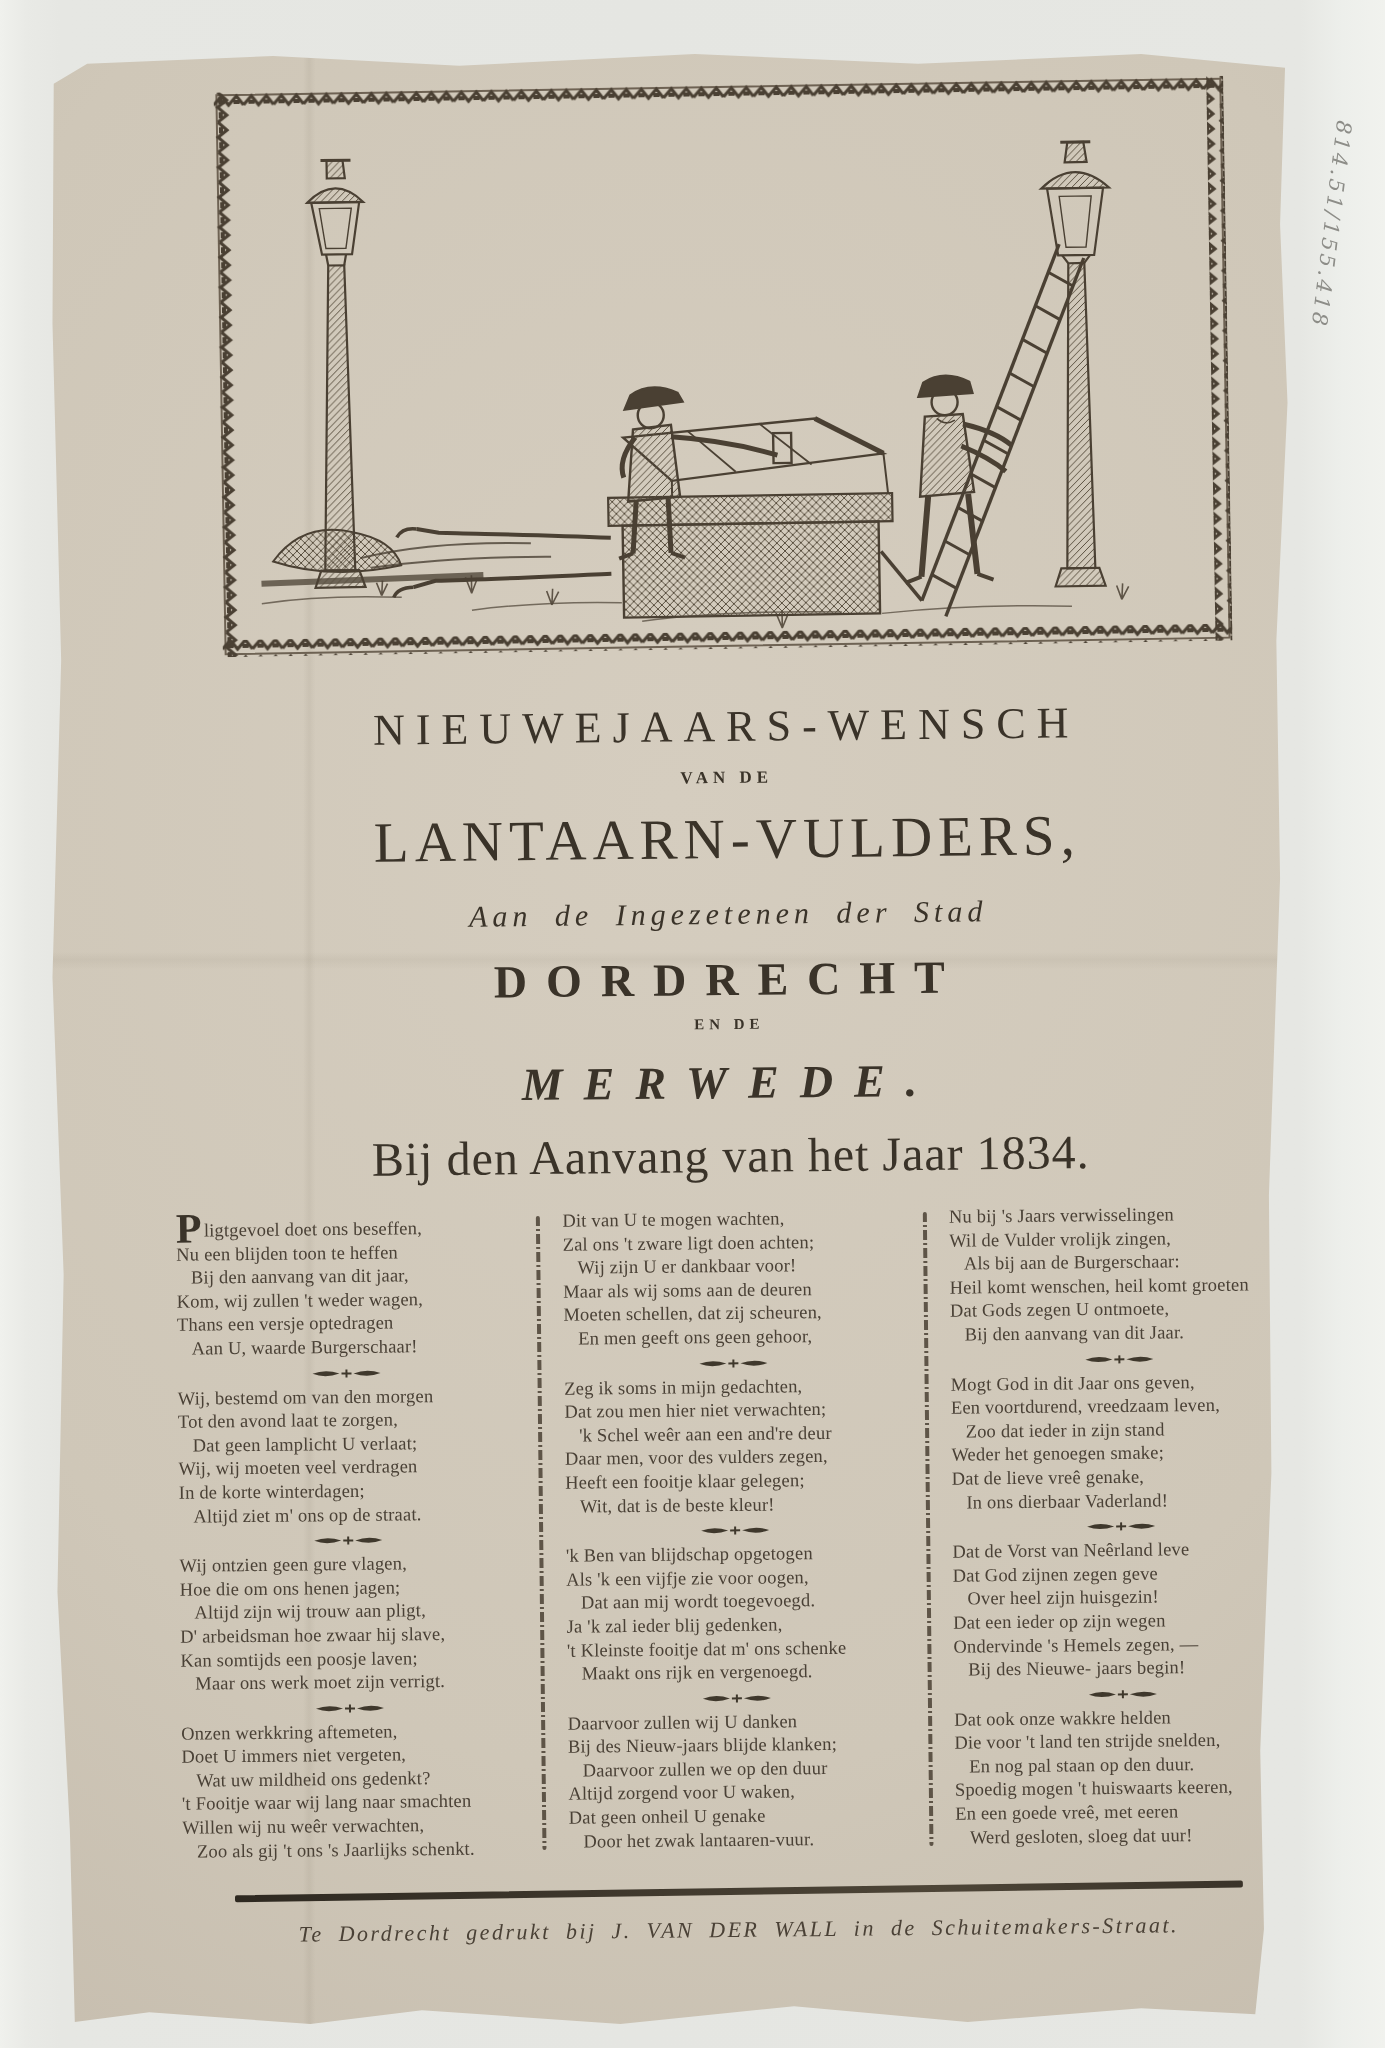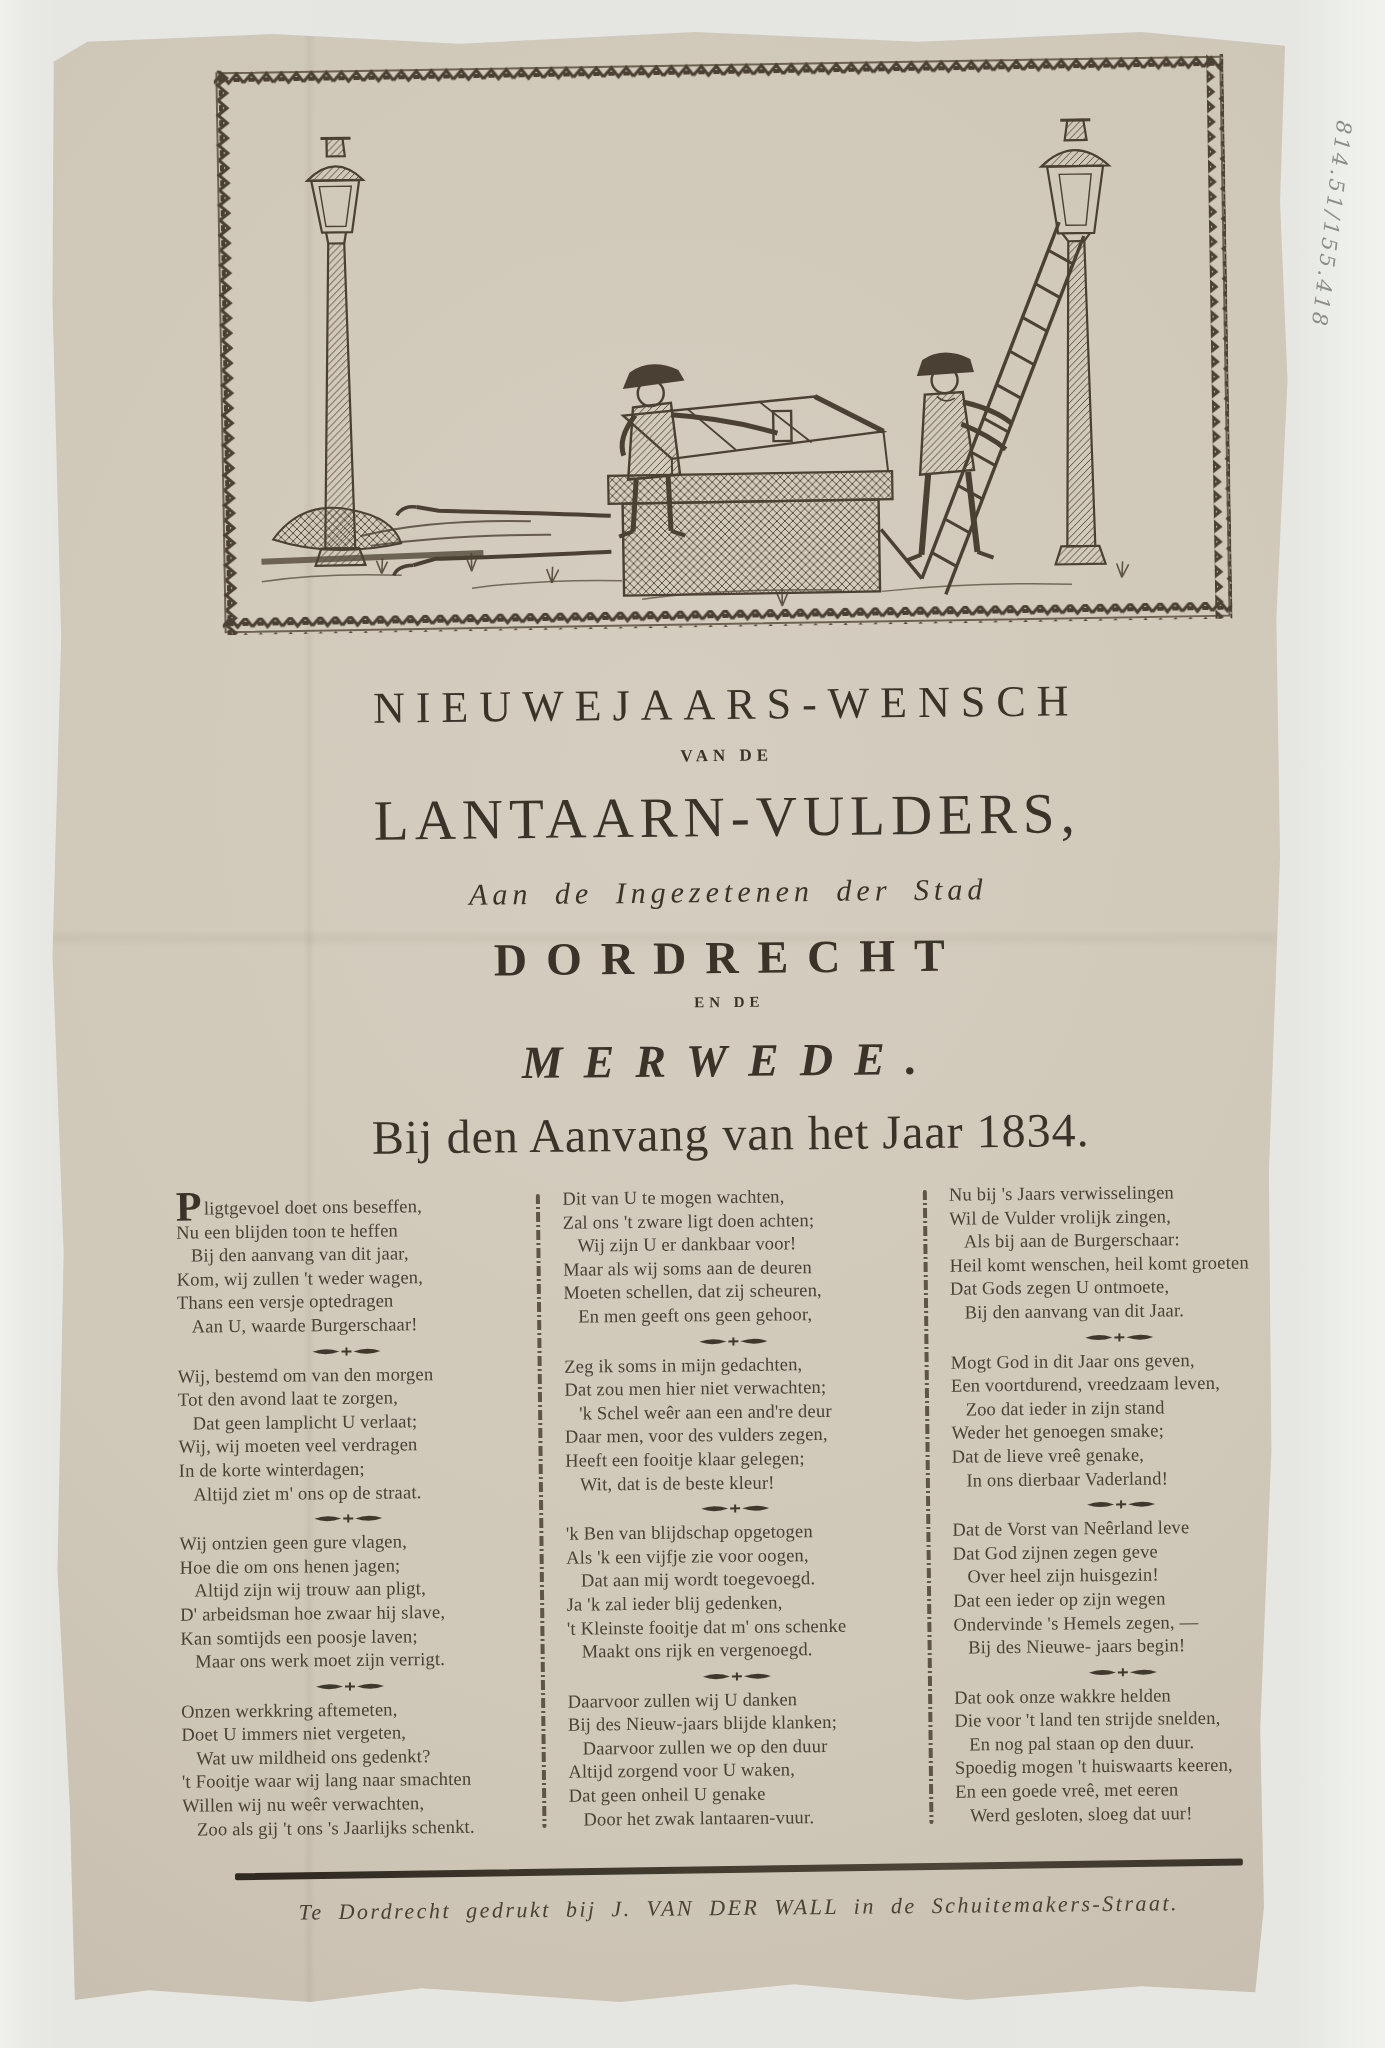--- a/index.html
+++ b/index.html
@@ -7,21 +7,21 @@
     font-family:"Liberation Serif","DejaVu Serif",serif;
     background:#e6e7e3;
   }
   .stage{
     position:relative;width:1385px;height:2048px;overflow:hidden;
     background:linear-gradient(90deg,#f0f1ed 0px,#e9eae6 26px,#e6e7e3 60px,
                #e5e6e2 640px,#e6e7e3 1300px,#edefeb 1342px,#f1f2ee 1385px);
   }
   
   .paper{
-    position:absolute;left:50px;top:24px;width:1240px;height:1982px;
+    position:absolute;left:50px;top:46px;width:1240px;height:1982px;
     background:
       linear-gradient(90deg,rgba(0,0,0,0) 20.4%,rgba(90,80,60,0.07) 20.9%,rgba(0,0,0,0) 21.4%),
       linear-gradient(180deg,rgba(0,0,0,0) 45.7%,rgba(90,80,60,0.06) 46.1%,rgba(0,0,0,0) 46.6%),
       radial-gradient(120% 90% at 50% 38%, #d5cdbf 0%, var(--paper,#cfc7b8) 55%, #c6bdae 86%, #bcb2a2 100%);
     clip-path:polygon(
       0.3% 1.9%, 3% 0.9%, 18% 0.5%, 33% 1%, 52% 0.4%, 70% 0.9%, 88% 0.4%,
       99.6% 1.1%, 99.2% 9%, 99.8% 18%, 98.9% 30%, 99.2% 42%, 98.3% 58%,
       98.5% 72%, 97.6% 86%, 97.9% 95%, 97.2% 99.3%, 88% 99%, 74% 99.7%,
       60% 98.9%, 46% 99.8%, 30% 99.1%, 21% 99.8%, 8% 99.2%, 2% 99.7%,
       1.6% 90%, 0.6% 78%, 1.1% 62%, 0.2% 47%, 0.9% 31%, 0.2% 14%);

